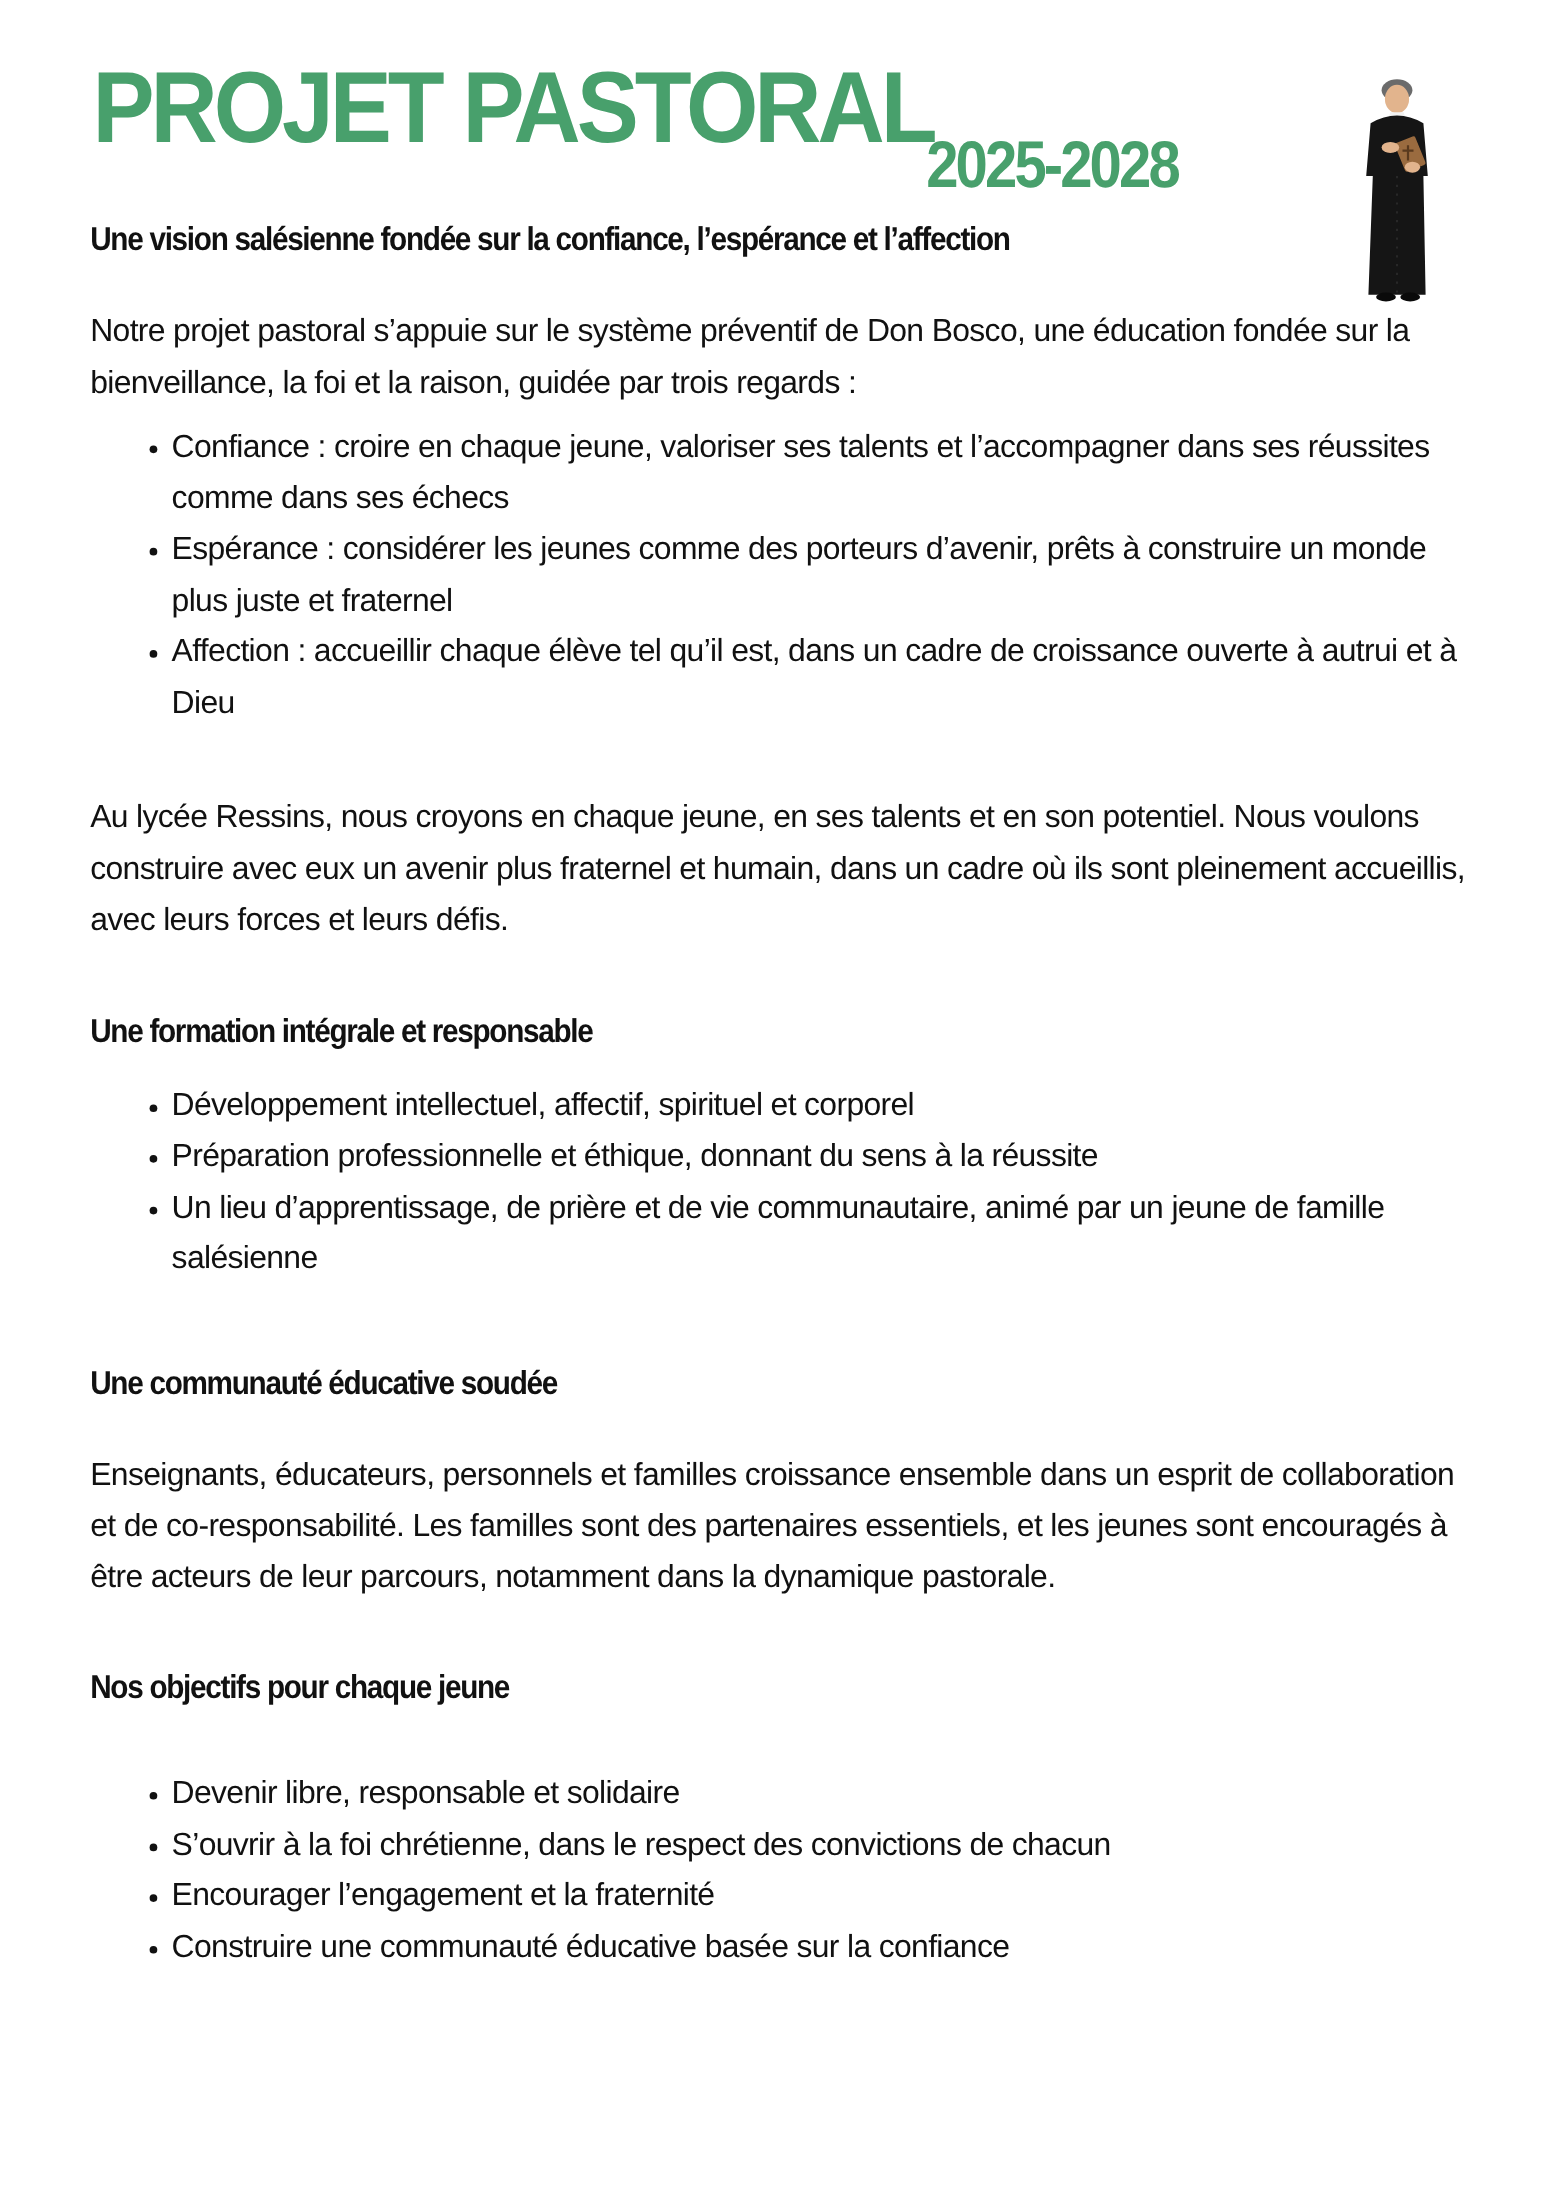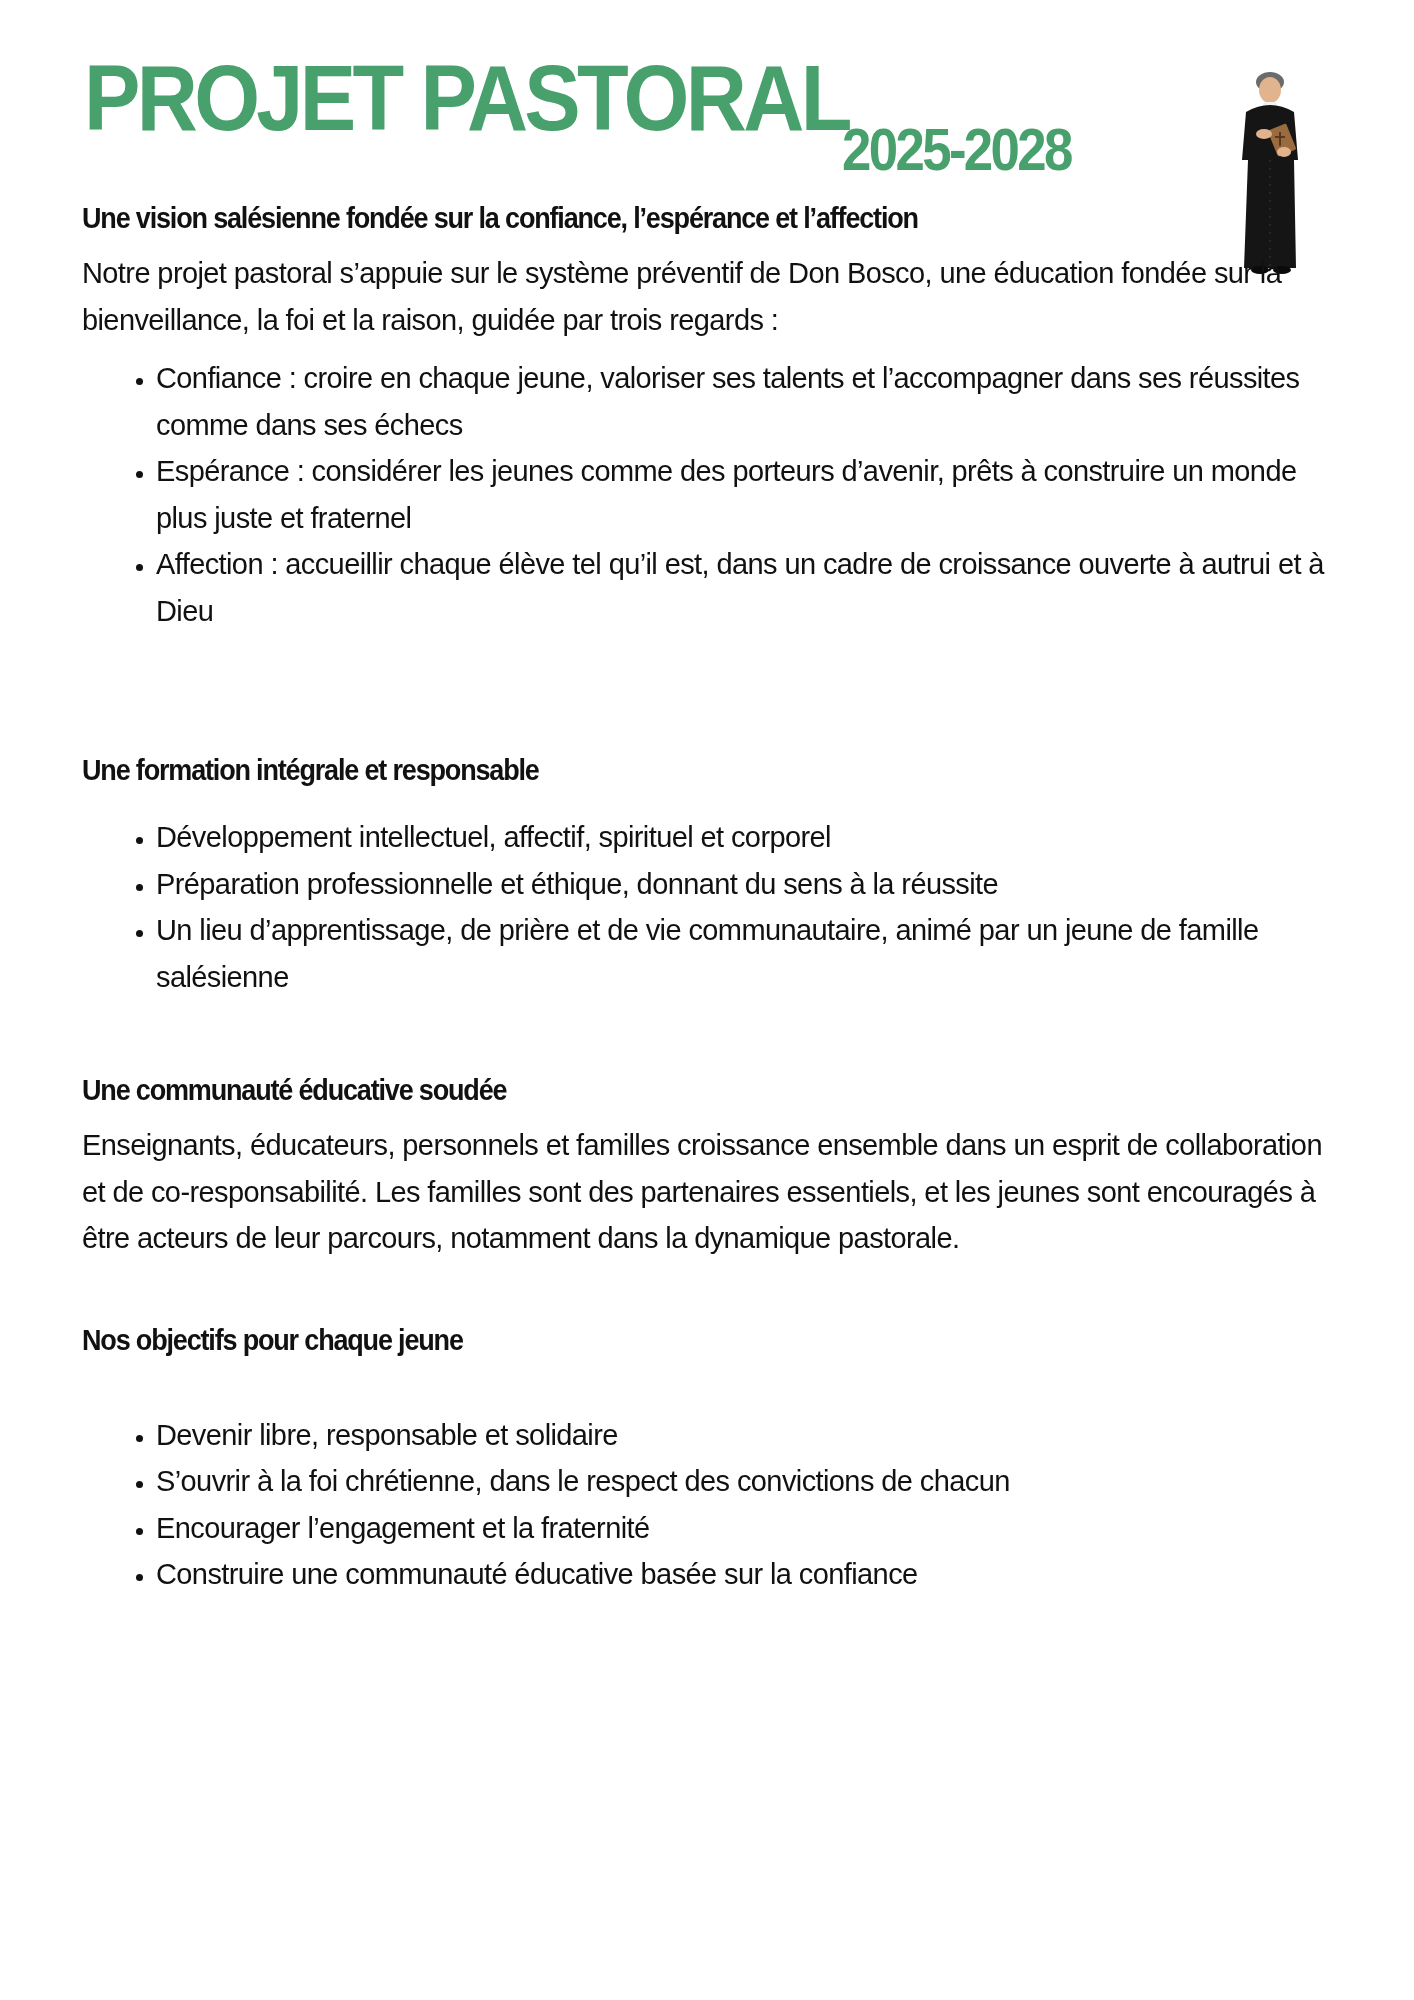--- a/index.html
+++ b/index.html
@@ -23,21 +23,21 @@
     font-family:"Liberation Sans", sans-serif;
   }
   h2 {
     font-family:"Liberation Sans", sans-serif; font-weight:bold;
     font-size:30px; letter-spacing:-1.3px; margin:0; line-height:64px;
     transform:scaleX(0.9); transform-origin:left center; white-space:nowrap;
   }
   p, li {
     font-size:29px; line-height:46.5px; letter-spacing:-0.6px; margin:0;
   }
-  p.body { }
+  p.body { margin-top:28px; }
   .gap { height:46px; }
   ul { margin:12px; padding-left:62px; }
   li { padding-left:0; }
   li::marker { font-size:22px; }
   .spacer-s { height:28px; }
 </style>
 </head>
 <body>
 
 <h1 class="title">PROJET PASTORAL</h1>
@@ -61,20 +61,21 @@
 
   <section>
     <h2>Une vision salésienne fondée sur la confiance, l’espérance et l’affection</h2>
     <p class="body">Notre projet pastoral s’appuie sur le système préventif de Don Bosco, une éducation fondée sur la bienveillance, la foi et la raison, guidée par trois regards :</p>
     <ul>
       <li>Confiance : croire en chaque jeune, valoriser ses talents et l’accompagner dans ses réussites comme dans ses échecs</li>
       <li>Espérance : considérer les jeunes comme des porteurs d’avenir, prêts à construire un monde plus juste et fraternel</li>
       <li>Affection : accueillir chaque élève tel qu’il est, dans un cadre de croissance ouverte à autrui et à Dieu</li>
     </ul>
     <div class="gap"></div>
+    <p>Au lycée Ressins, nous croyons en chaque jeune, en ses talents et en son potentiel. Nous voulons construire avec eux un avenir plus fraternel et humain, dans un cadre où ils sont pleinement accueillis, avec leurs forces et leurs défis.</p>
   </section>
 
   <div class="gap"></div>
 
   <section>
     <h2>Une formation intégrale et responsable</h2>
     <ul>
       <li>Développement intellectuel, affectif, spirituel et corporel</li>
       <li>Préparation professionnelle et éthique, donnant du sens à la réussite</li>
       <li>Un lieu d’apprentissage, de prière et de vie communautaire, animé par un jeune de famille salésienne</li>

